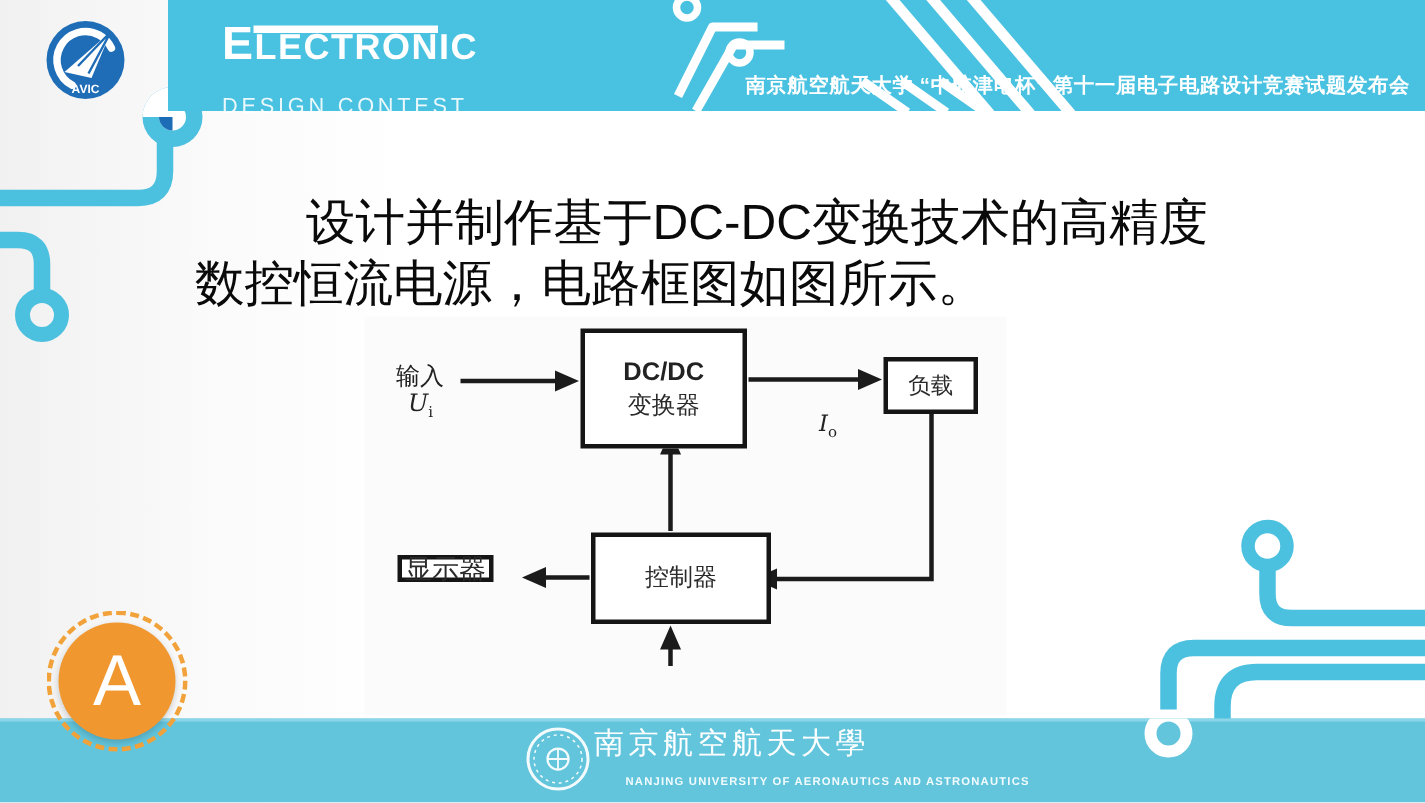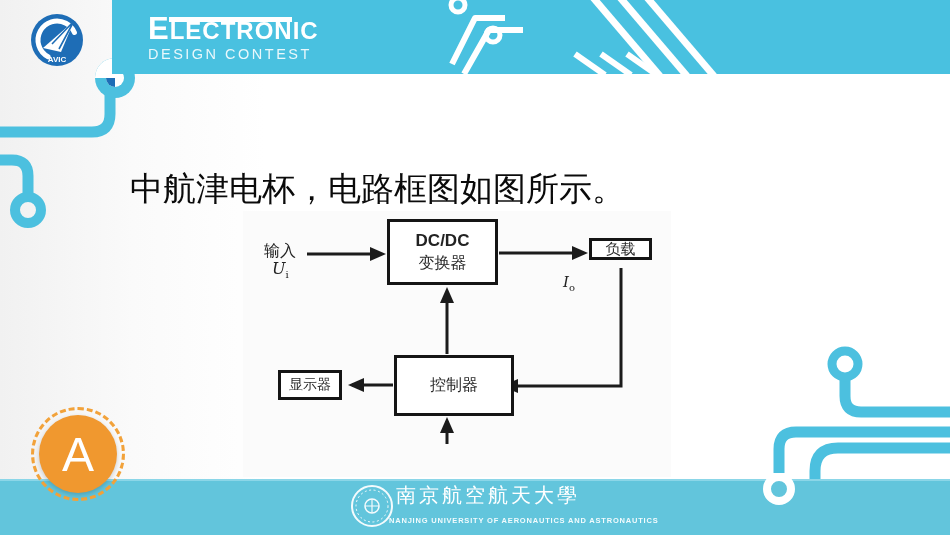--- a/index.html
+++ b/index.html
@@ -9,58 +9,58 @@
   .abs{position:absolute;}
   svg{display:block;}
 
   
   .banner{left:112px;top:0;width:838px;height:74px;background:#49c1e0;z-index:2;}
   .banner-decor{left:0;top:0;z-index:1;}
   .contest{left:36px;top:14px;color:#fff;z-index:3;}
   .contest-bar{left:57px;top:17px;width:123px;height:5px;background:#fff;z-index:4;}
   .contest-l1{font-size:24px;font-weight:bold;letter-spacing:1px;line-height:30px;}
   .contest-l1::first-letter{font-size:31px;}
-  .contest-l2{font-size:14.5px;font-weight:400;letter-spacing:2.5px;color:rgba(255,255,255,.88);margin-top:0px;}
+  .contest-l2{font-size:14.5px;font-weight:400;letter-spacing:2.5px;color:rgba(255,255,255,.88);margin-top:16px;}
   .event-title{left:250px;top:48px;width:578px;text-align:right;color:#fff;
                font-size:13.5px;font-weight:bold;letter-spacing:.5px;z-index:4;}
   .avic{left:28px;top:11px;z-index:3;}
 
   
   .sec-title{left:139px;top:87px;font-size:30px;font-weight:800;color:#000;z-index:3;}
   .body-l1{left:204px;top:126px;font-size:33px;font-weight:500;color:#0a0a0a;z-index:3;}
   .body-l2{left:130px;top:167px;font-size:33px;font-weight:500;color:#0a0a0a;z-index:3;}
 
   
   .diag-bg{left:243px;top:211px;width:428px;height:266px;background:#fbfbfb;z-index:2;}
   .dbox{box-sizing:border-box;background:#fff;border:3px solid #151515;z-index:4;
         display:flex;flex-direction:column;align-items:center;justify-content:center;
         font-family:"DejaVu Serif","Liberation Serif",serif;color:#2a2a2a;}
-  .b-conv{left:387px;top:219px;width:111px;height:66px;}
+  .b-conv{left:387px;top:219px;width:111px;height:80px;}
   .b-conv .l1{font-family:"Liberation Sans",sans-serif;font-weight:bold;font-size:17px;color:#222;}
   .b-conv .l2{font-size:16px;margin-top:2px;}
-  .b-load{left:589px;top:238px;width:63px;height:22px;font-size:15px;}
+  .b-load{left:589px;top:238px;width:63px;height:38px;font-size:15px;}
   .b-ctrl{left:394px;top:355px;width:120px;height:61px;font-size:16px;}
-  .b-disp{left:278px;top:370px;width:64px;height:30px;font-size:14px;}
+  .b-disp{left:265px;top:370px;width:64px;height:18px;font-size:18px;}
   .b-key{left:400px;top:445px;width:96px;height:29px;border-width:2px;font-size:15px;}
   .d-label{font-family:"DejaVu Serif","Liberation Serif",serif;color:#222;z-index:4;}
   .lab-in{left:264px;top:241px;font-size:16px;}
   .lab-ui{left:272px;top:259px;font-size:16px;}
-  .lab-io{left:563px;top:273px;font-size:15px;}
+  .lab-io{left:546px;top:273px;font-size:15px;}
   .d-label i{font-family:"DejaVu Serif",serif;}
   .d-label sub{font-size:10px;}
   .arrows{left:0;top:0;z-index:3;}
 
   
   .band{left:0;top:479px;width:950px;height:56px;background:#62c5dc;border-top:2px solid #8bd6e8;
         box-sizing:border-box;z-index:5;}
   .band-decor{left:0;top:479px;z-index:6;}
   .seal{left:350px;top:484px;z-index:6;}
   .uni-cn{left:396px;top:482px;font-family:"DejaVu Serif","Liberation Serif",serif;
           font-size:20px;letter-spacing:3px;color:#fff;z-index:6;}
-  .uni-en{left:389px;top:516px;font-size:7.5px;letter-spacing:.8px;color:#f2fbfd;font-weight:bold;z-index:6;}
+  .uni-en{left:417px;top:516px;font-size:7.5px;letter-spacing:.8px;color:#f2fbfd;font-weight:bold;z-index:6;}
 
   
   .badge-ring{left:31px;top:407px;width:94px;height:94px;border:3px dashed #f2a23a;border-radius:50%;
               box-sizing:border-box;z-index:7;}
   .badge{left:39px;top:415px;width:78px;height:78px;border-radius:50%;background:#f0982f;z-index:8;
          display:flex;align-items:center;justify-content:center;color:#fff;font-size:48px;font-weight:400;
          box-shadow:0 2px 5px rgba(0,0,0,.18);}
   .decor{z-index:1;}
 </style>
 </head>
@@ -104,31 +104,33 @@
         <path d="M 463 54 l 30 21"></path>
         <path d="M 489 54 l 30 21"></path>
         <path d="M 515 54 l 30 21"></path>
       </g>
     </svg>
     <div class="abs contest-bar"></div>
     <div class="abs contest">
       <div class="contest-l1">ELECTRONIC</div>
       <div class="contest-l2">DESIGN CONTEST</div>
     </div>
+    <div class="abs event-title">南京航空航天大学 “中航津电杯” 第十一届电子电路设计竞赛试题发布会</div>
   </div>
 
   <svg class="abs avic" width="58" height="58" viewBox="0 0 58 58">
     <circle cx="29" cy="29" r="26" fill="#1e6db6"></circle>
     <circle cx="29" cy="29" r="19" fill="none" stroke="#ffffff" stroke-width="5" stroke-dasharray="72 48" transform="rotate(118 29 29)" stroke-linecap="round"></circle>
     <polygon points="15,37 46,10 33,41" fill="#ffffff"></polygon>
     <path d="M 46 10 L 24 33 M 46 10 L 31 38" stroke="#1e6db6" stroke-width="1.6" fill="none"></path>
     <text x="29" y="51" text-anchor="middle" font-size="8" font-weight="bold" fill="#ffffff" font-family="Liberation Sans, sans-serif">AVIC</text>
   </svg>
 
-  <div class="abs body-l2">中航津电杯，电路框图如图所示。</div>
+  <div class="abs body-l1">设计并制作基于DC-DC变换技术的高精度</div>
+  <div class="abs body-l2">数控恒流电源，电路框图如图所示。</div>
 
   <div class="abs diag-bg"></div>
 
   <svg class="abs arrows" width="950" height="535" viewBox="0 0 950 535">
     <g stroke="#1b1b1b" stroke-width="3" fill="none">
       <path d="M 307 254 L 372 254"></path>
       <path d="M 499 253 L 574 253"></path>
       <path d="M 621 268 L 621 386 L 506 386"></path>
       <path d="M 393 385 L 352 385"></path>
       <path d="M 447 354 L 447 292"></path>

